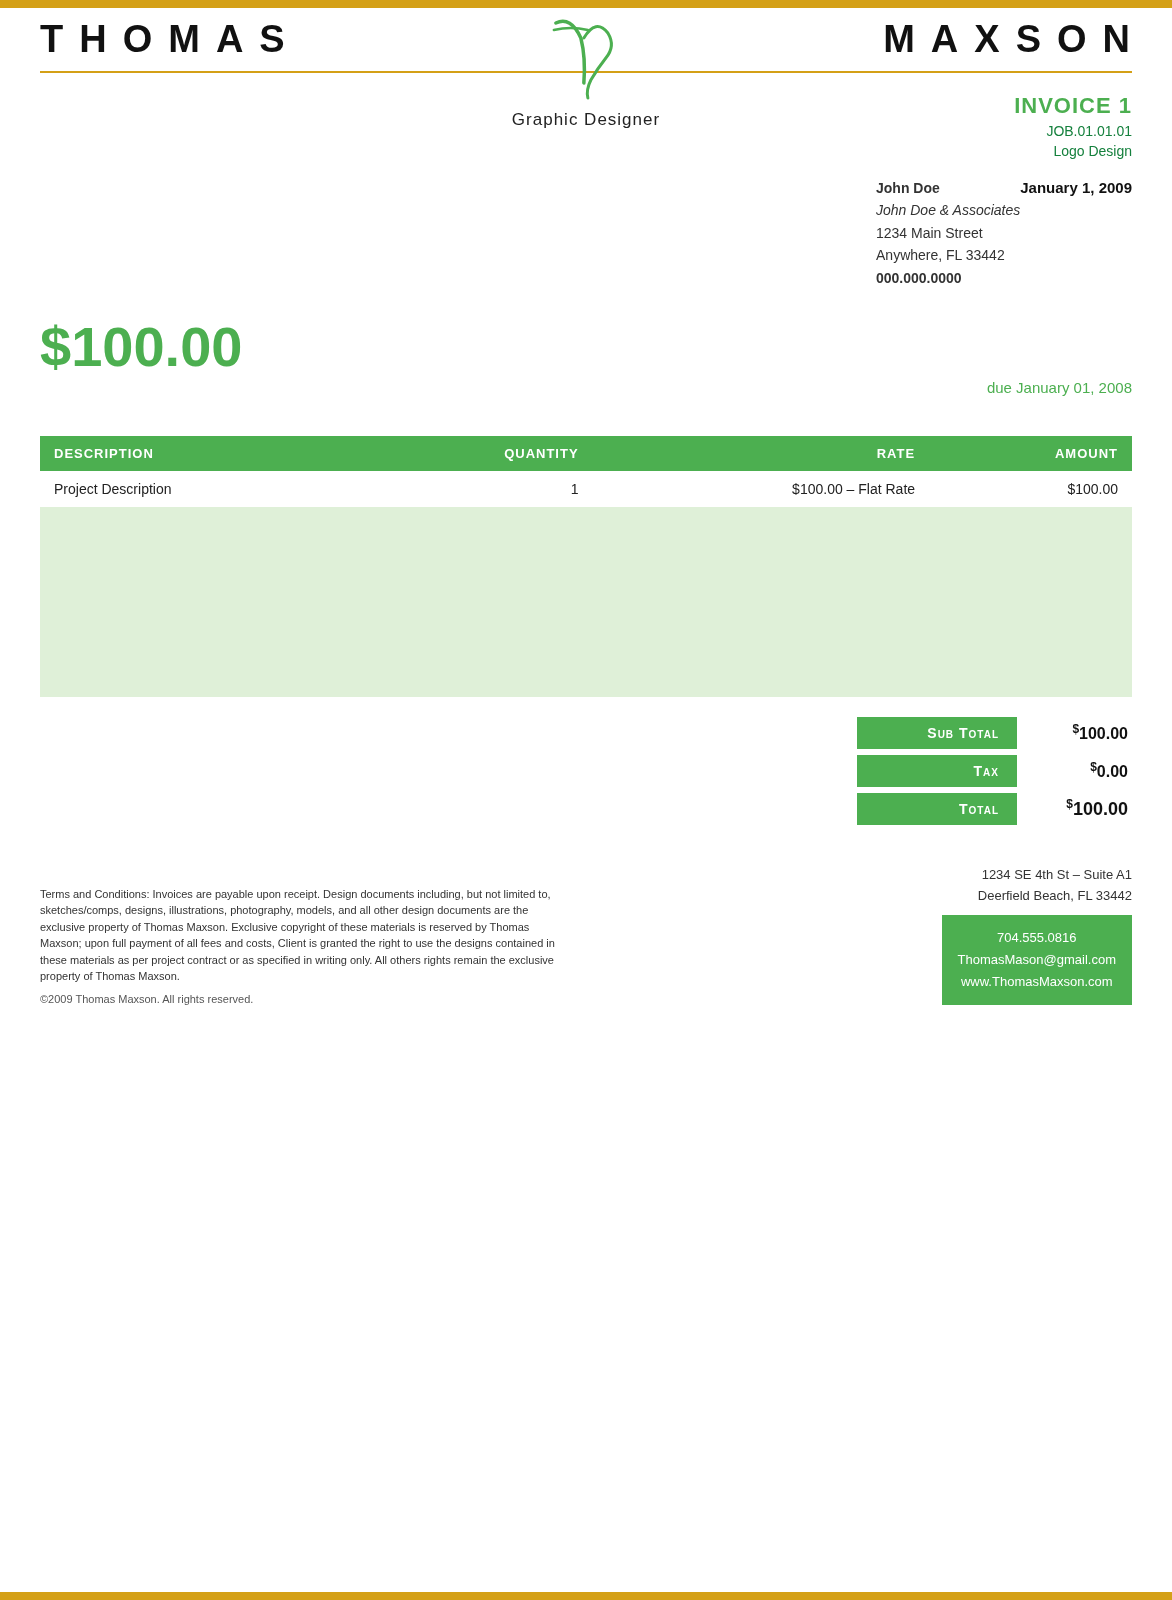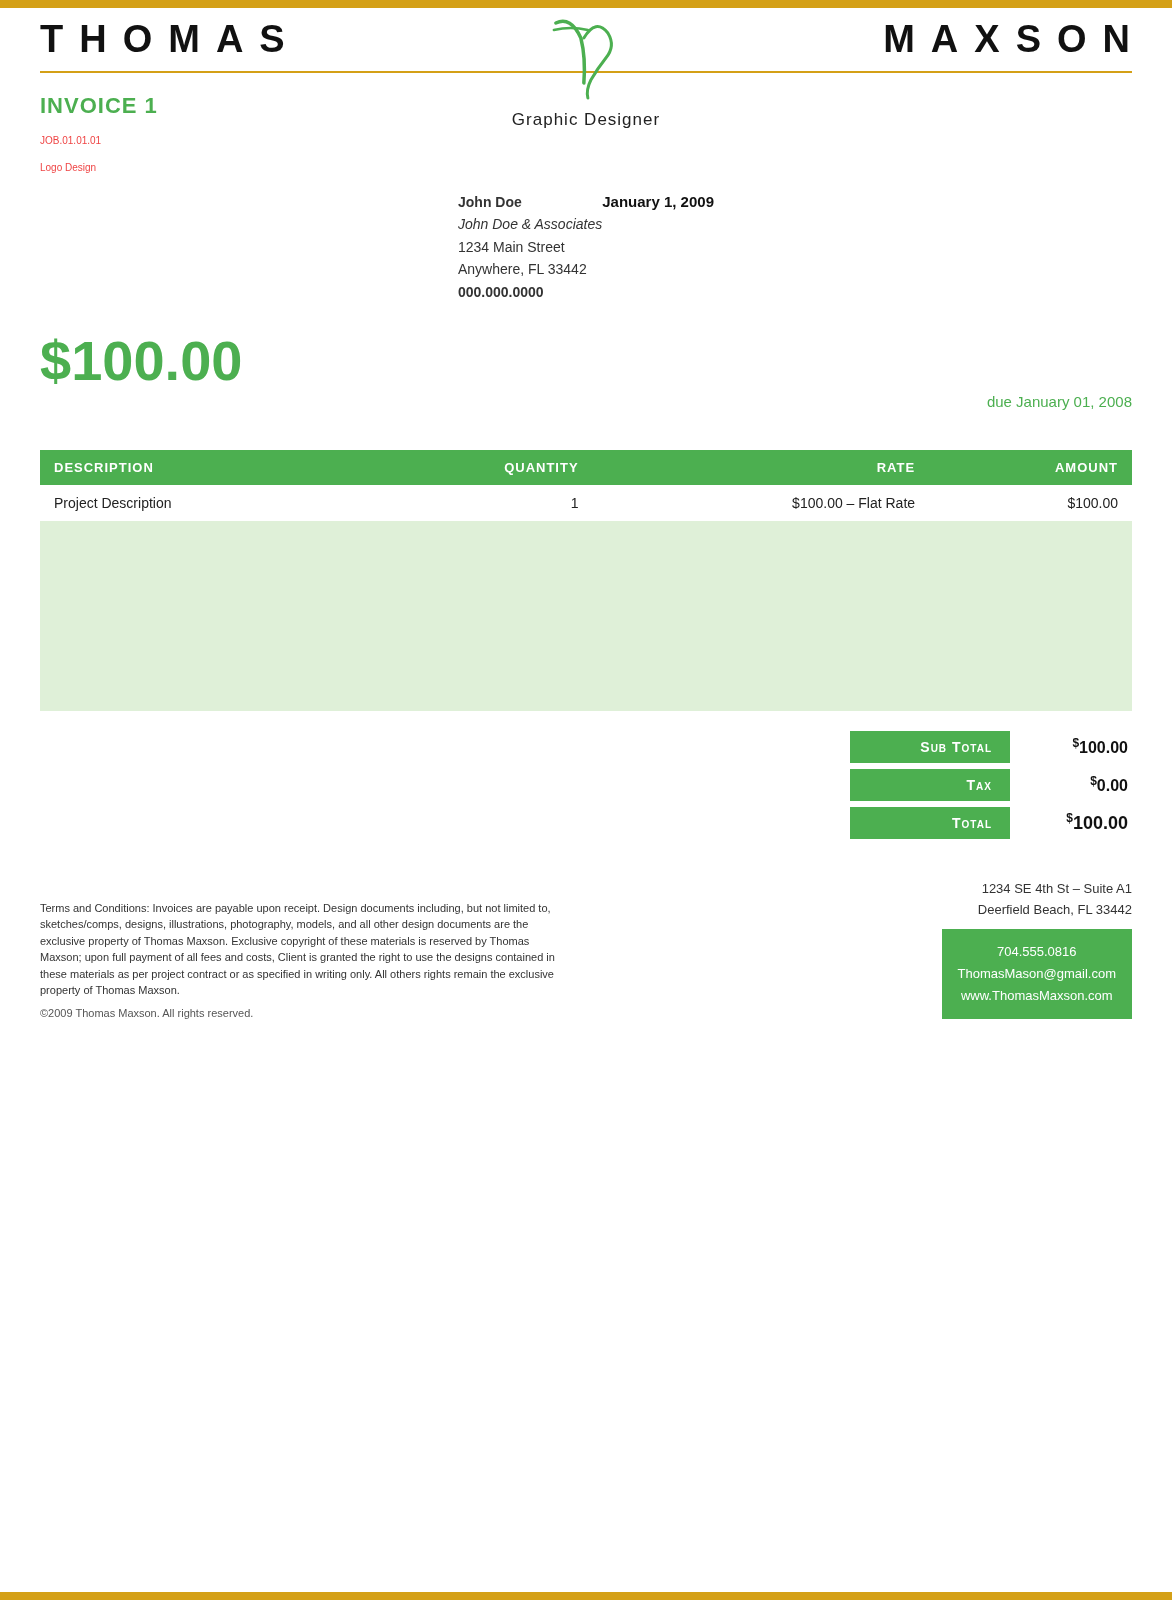--- a/index.html
+++ b/index.html
@@ -55,38 +55,39 @@
       left: 50%;
       transform: translateX(-50%);
       top: 0;
       display: flex;
       flex-direction: column;
       align-items: center;
     }
 
     
     .invoice-info {
+      text-align: right;
       padding: 20px 40px 0 40px;
     }
     .invoice-number {
       font-size: 22px;
       color: #4caf50;
       font-weight: bold;
       letter-spacing: 1px;
     }
     .invoice-job {
-      font-size: 10px;
-      color: #ef4444;
-      margin-top: 16px;
+      font-size: 14px;
+      color: #15803d;
+      margin-top: 4px;
     }
 
     
     .client-date-row {
       display: flex;
-      justify-content: center;
+      justify-content: flex-end;
       padding: 18px 40px 0 40px;
     }
     .client-info p {
       font-size: 14px;
       color: #333;
       line-height: 1.6;
     }
     .client-name-bold {
       font-weight: bold;
       font-size: 15px;
@@ -172,21 +173,21 @@
     .totals-section {
       display: flex;
       flex-direction: column;
       align-items: flex-end;
       margin: 20px 40px 0 40px;
       gap: 6px;
     }
     .total-row {
       display: flex;
       align-items: center;
-      gap: 12px;
+      gap: 5px;
       padding-left: 29px;
     }
     .total-label-box {
       background: #4caf50;
       color: #fff;
       font-size: 14px;
       font-weight: bold;
       font-variant: small-caps;
       padding: 8px 18px;
       min-width: 160px;

